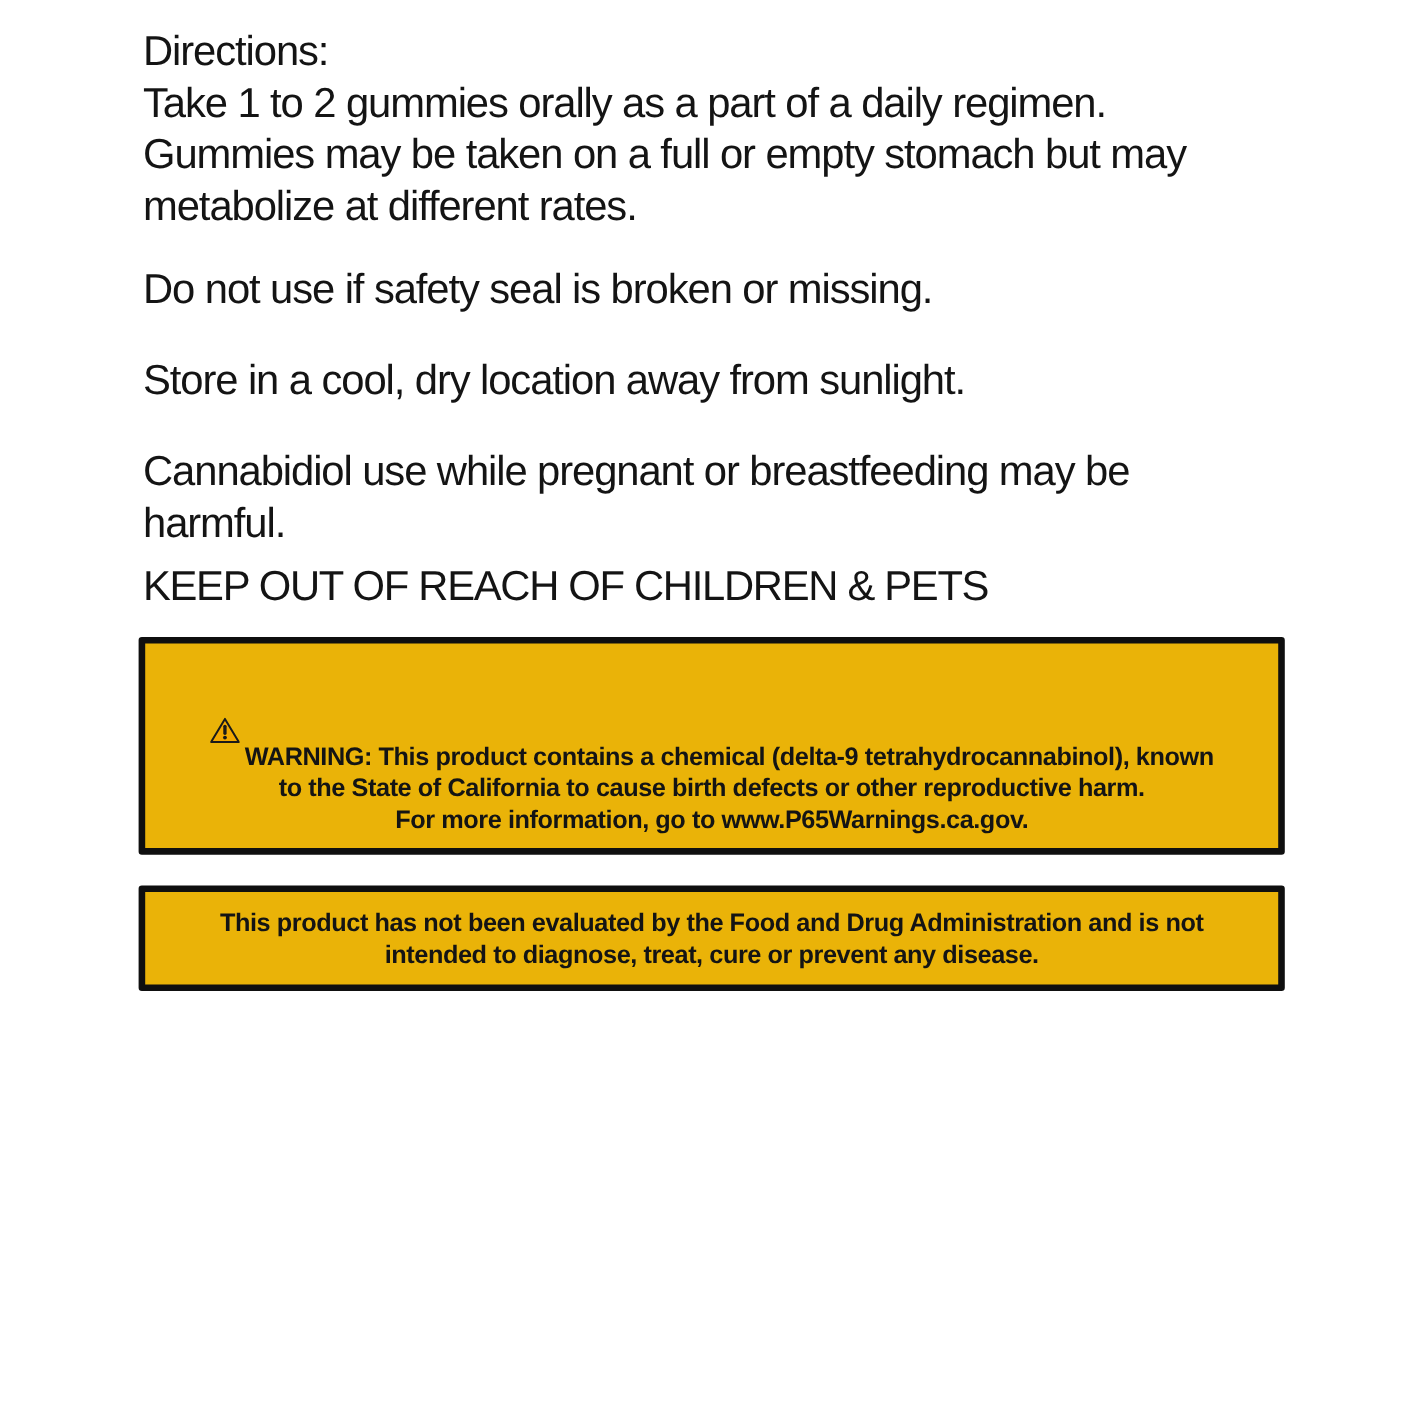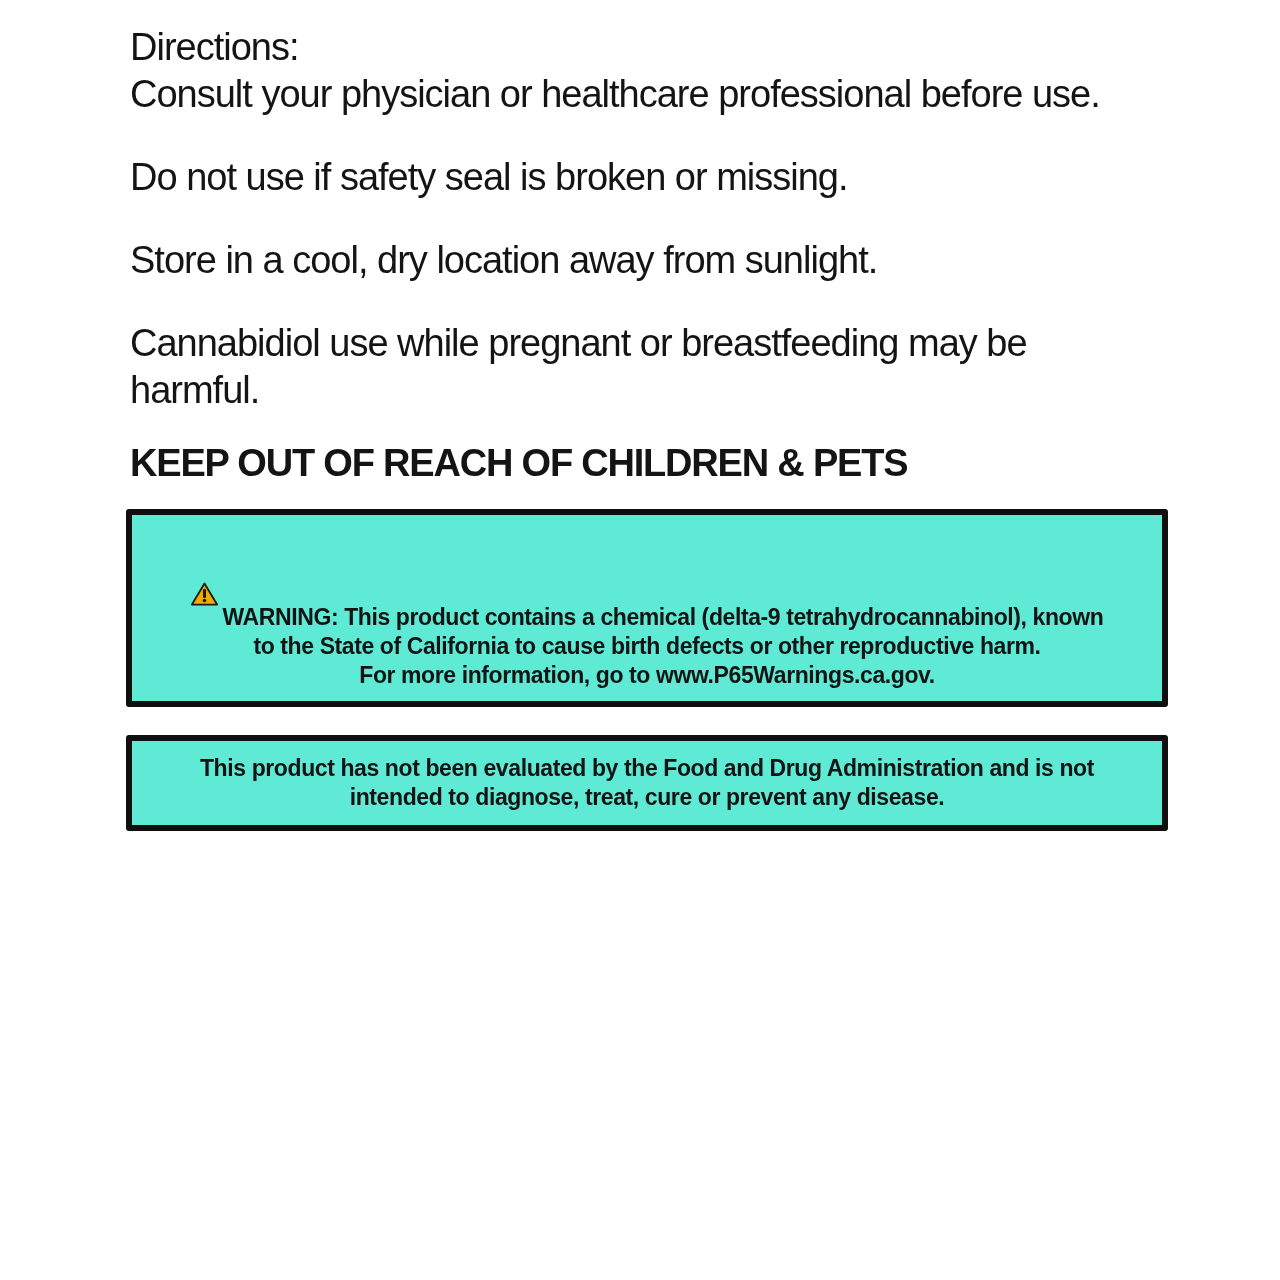--- a/index.html
+++ b/index.html
@@ -25,34 +25,33 @@
     font-size: 38px;
     line-height: 47px;
     letter-spacing: -1px;
     font-weight: 400;
     white-space: pre-line;
     width: 1110px;
   }
   .heading { margin-bottom: 0; }
   .para { margin-bottom: 28px; }
   .para.single { margin-bottom: 36px; }
-  .para.last { margin-bottom: 26px; }
+  .para.last { margin-bottom: 10px; }
   .keep-out {
     font-size: 38px;
     line-height: 47px;
     letter-spacing: -1.2px;
     white-space: nowrap;
     margin-bottom: 22px;
-    font-weight: bold;
   }
   .warn-box {
     width: 1042px;
     border: 6px solid var(--border);
     border-radius: 3px;
-    background: #5eead4;
+    background: #eab308;
     text-align: center;
     font-weight: 700;
   }
   .p65-box { padding: 9px 14px 11px; margin-left: -4px; }
   .fda-box { padding: 13px 14px; margin-left: -4px; margin-top: 28px; }
   .box-text {
     font-size: 23px;
     line-height: 29px;
     letter-spacing: -0.4px;
     white-space: pre-line;
@@ -66,23 +65,25 @@
   }
   .tri-icon svg { display: block; width: 100%; height: 100%; }
 </style>
 </head>
 <body>
 
 <div class="page">
 
   <div class="body-text heading">Directions:</div>
 
+  <p class="body-text para">Take 1 to 2 gummies orally as a part of a daily regimen.
+Gummies may be taken on a full or empty stomach but may
+metabolize at different rates.</p>
 
 
-  <p class="body-text para single">Consult your physician or healthcare professional before use.</p>
 
   <p class="body-text para single">Do not use if safety seal is broken or missing.</p>
 
   <p class="body-text para single">Store in a cool, dry location away from sunlight.</p>
 
 
   <p class="body-text para last">Cannabidiol use while pregnant or breastfeeding may be
 harmful.</p>
 
   <div class="keep-out">KEEP OUT OF REACH OF CHILDREN &amp; PETS</div>

